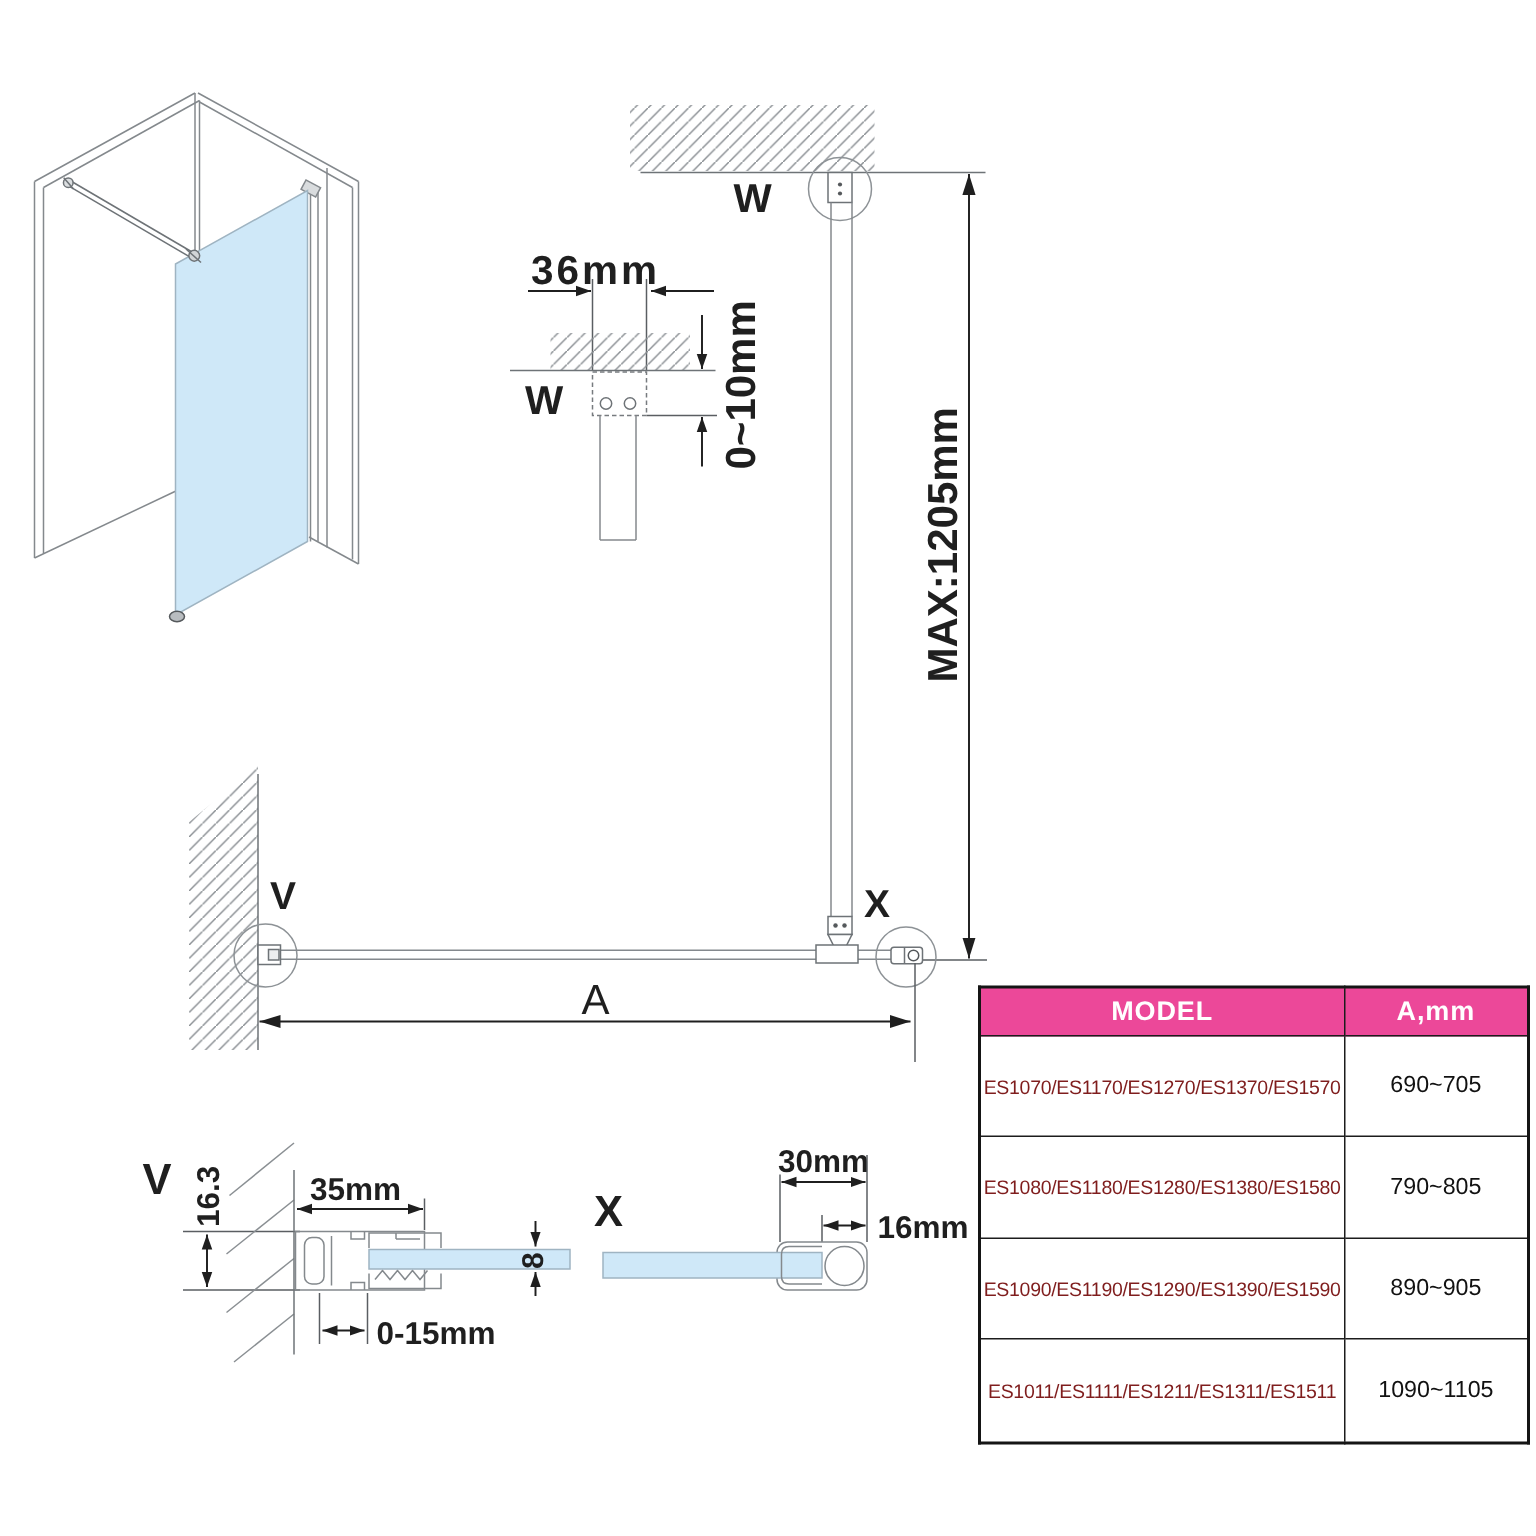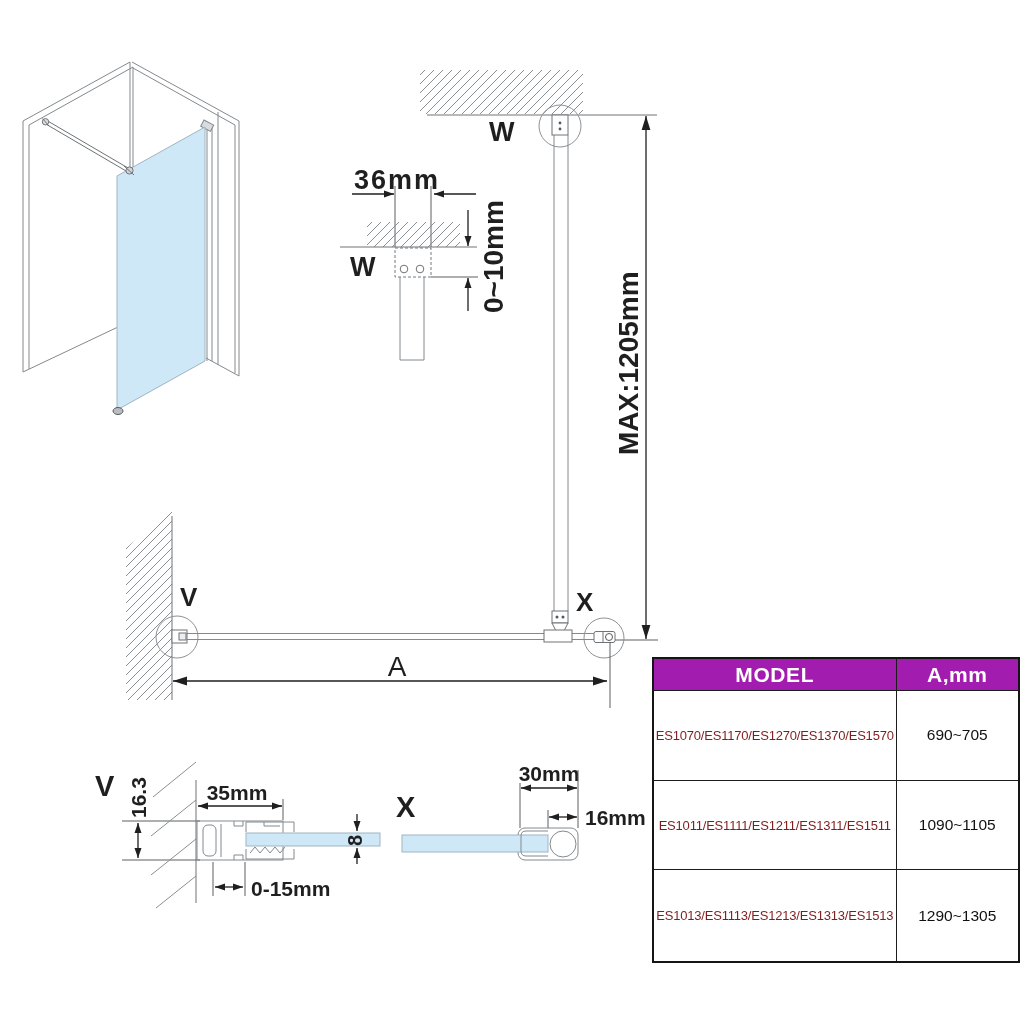--- a/index.html
+++ b/index.html
@@ -11,21 +11,21 @@
   .outl{stroke:#84898d;stroke-width:1;fill:none;}
   .outl2{stroke:#6e7377;stroke-width:1;fill:none;}
   .wfill{fill:#ffffff;stroke:#6e7377;stroke-width:1;}
   .dim{stroke:#1f1f1f;stroke-width:1.3;fill:none;}
   .ext{stroke:#5a5e62;stroke-width:1;fill:none;}
   .detcirc{stroke:#8d9296;stroke-width:1;fill:none;}
   #model-table-wrap{position:absolute;left:652px;top:657px;width:366px;height:306px;}
   table{width:100%;height:100%;border-collapse:collapse;table-layout:fixed;
         border:2px solid #151515;}
   th,td{border:1px solid #1c1c1c;text-align:center;vertical-align:middle;padding:0;}
-  th{background:#a21caf;color:#ffffff;font-size:21px;letter-spacing:0.6px;height:31px;}
+  th{background:#ec4899;color:#ffffff;font-size:18px;letter-spacing:0.6px;height:31px;}
   td.model{font-size:13px;letter-spacing:-0.2px;color:#7f1d1d;}
   td.range{font-size:15.5px;color:#111;text-align:center;}
   col.c1{width:243px;} col.c2{width:123px;}
 </style>
 </head>
 <body>
 
 <svg width="1024" height="1024" viewBox="0 0 1024 1024">
   <defs>
     <pattern id="hatch" width="9" height="9" patternUnits="userSpaceOnUse">
@@ -251,22 +251,26 @@
         <th>MODEL</th>
         <th>A,mm</th>
       </tr>
     </thead>
     <tbody>
       <tr>
         <td class="model">ES1070/ES1170/ES1270/ES1370/ES1570</td>
         <td class="range">690~705</td>
       </tr>
       <tr>
+        <td class="model">ES1080/ES1180/ES1280/ES1380/ES1580</td>
+        <td class="range">790~805</td>
+      </tr>
+      <tr>
+        <td class="model">ES1090/ES1190/ES1290/ES1390/ES1590</td>
+        <td class="range">890~905</td>
+      </tr>
+      <tr>
         <td class="model">ES1011/ES1111/ES1211/ES1311/ES1511</td>
         <td class="range">1090~1105</td>
-      </tr>
-      <tr>
-        <td class="model">ES1013/ES1113/ES1213/ES1313/ES1513</td>
-        <td class="range">1290~1305</td>
       </tr>
     </tbody>
   </table>
 </div>
 
 </body></html>

